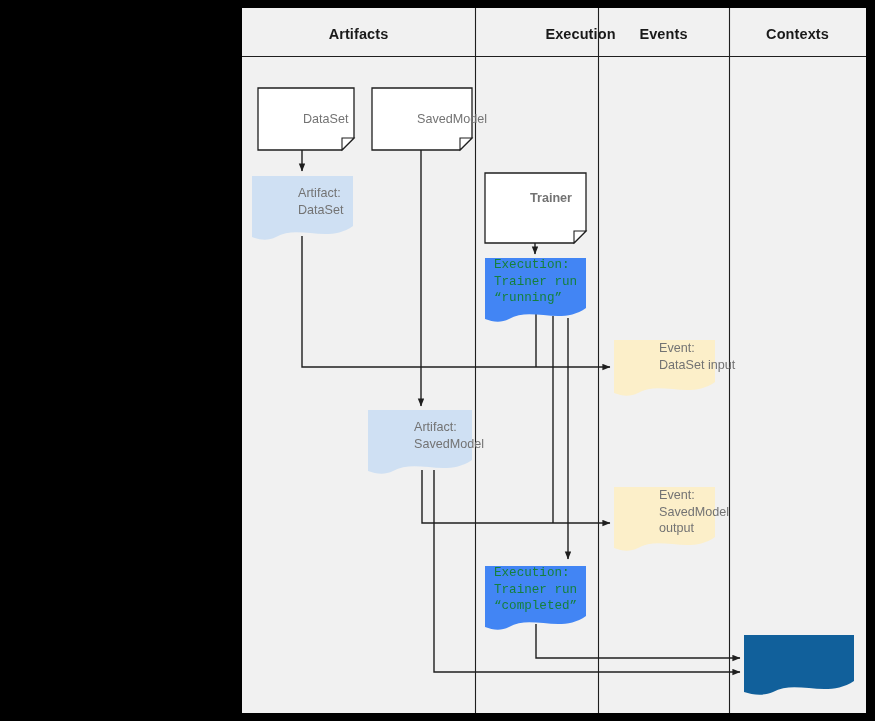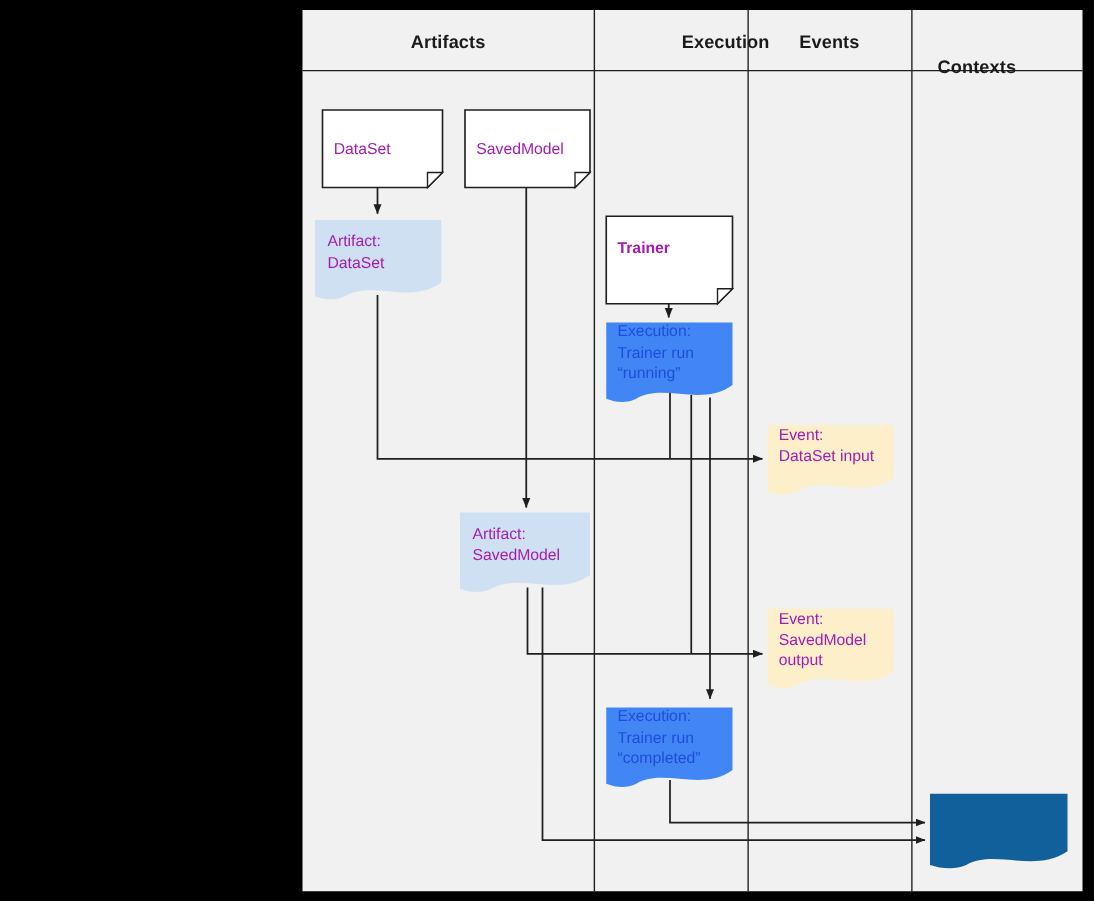--- a/index.html
+++ b/index.html
@@ -53,22 +53,22 @@
   }
 
   
   .node-label {
     position: absolute;
     font-size: 12.6px;
     line-height: 16.5px;
     white-space: pre-line;
     pointer-events: none;
   }
-  .lbl-dark  { color: #a21caf; }
-  .lbl-light { color: #1d4ed8; }
+  .lbl-dark  { color: #737373; margin-left: 36px; }
+  .lbl-light { color: #15803d; font-family: Liberation Mono, monospace; }
 </style>
 </head>
 <body>
 
 <div id="stage">
   <div id="canvas">
 
     <svg id="svg-layer" viewBox="0 0 624 705" width="624" height="705">
       <defs>
         <marker id="arrowhead" markerWidth="9" markerHeight="9" refX="7.6" refY="3.2" orient="auto" markerUnits="userSpaceOnUse">
@@ -141,21 +141,21 @@
 
     <div class="lane-title" style="left:0px; top:18px; width:233px;">
       <span>Artifacts</span>
     </div>
     <div class="lane-title" style="left:233px; top:18px; width:123px;padding-left:44px;">
       <span>Execution</span>
     </div>
     <div class="lane-title" style="left:356px; top:18px; width:131px;">
       <span>Events</span>
     </div>
-    <div class="lane-title" style="left:471px; top:18px; width:137px;margin-top:20px;">
+    <div class="lane-title" style="left:487px; top:18px; width:137px;">
       <span>Contexts</span>
     </div>
 
     <div class="node-label lbl-dark" style="left:25px; top:103px; width:90px;">DataSet</div>
 
     <div class="node-label lbl-dark" style="left:139px; top:103px; width:95px;">SavedModel</div>
 
     <div class="node-label lbl-dark" style="left:20px; top:177px; width:95px;">Artifact:
 DataSet</div>
 

